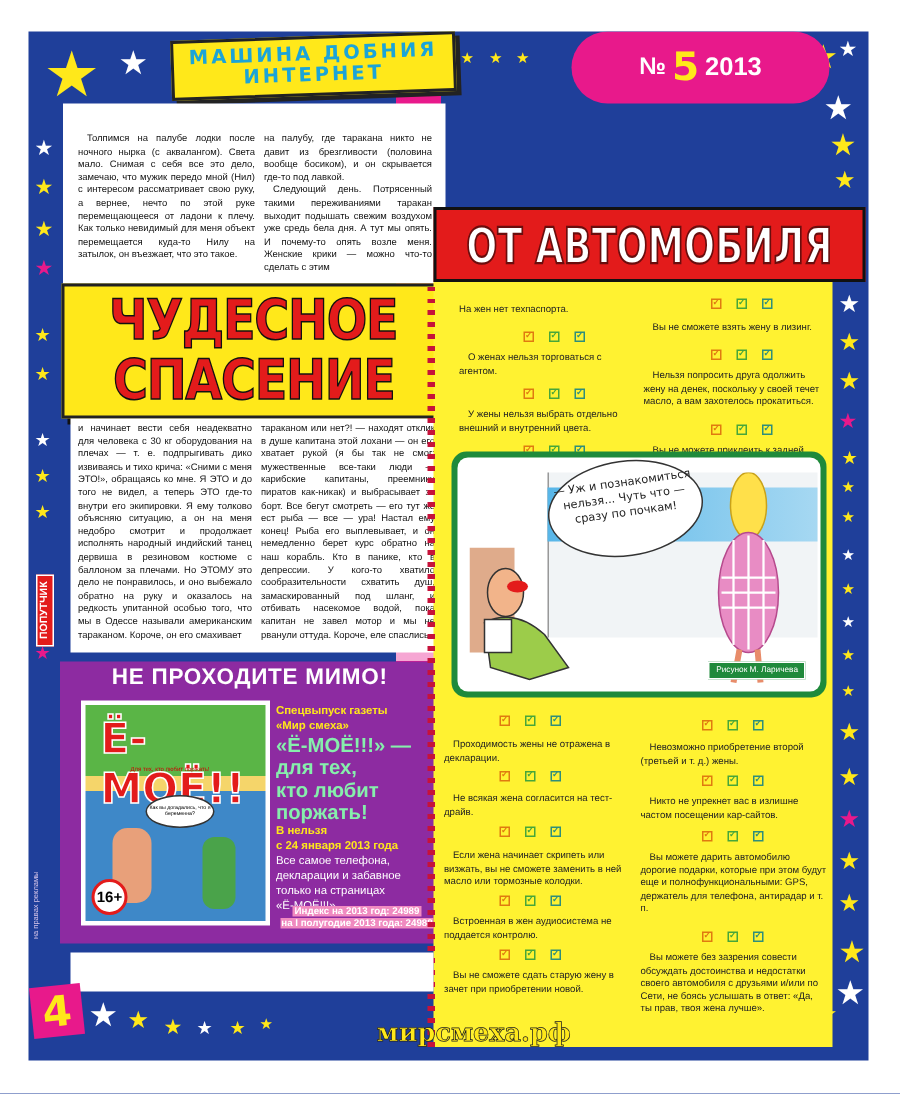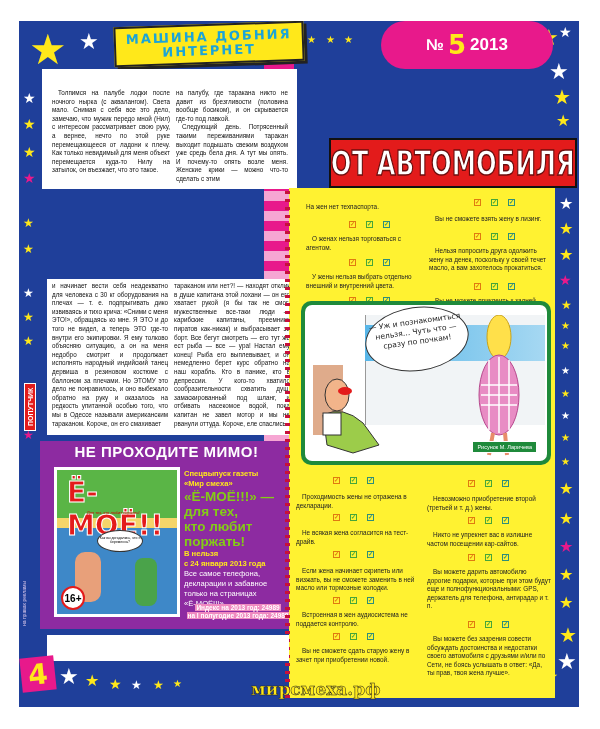--- a/index.html
+++ b/index.html
@@ -38,29 +38,29 @@
   .ad-title { position: absolute; left: 0; top: 2px; width: 253px; text-align: center; color: #fff; font-weight: bold; font-size: 15px; letter-spacing: 0.5px; }
   .ad-cover { position: absolute; left: 14px; top: 26px; width: 126px; height: 150px; background: #fff; padding: 3px; }
   .ad-cover-inner { width: 100%; height: 100%; background: linear-gradient(180deg, #5ab546 0 33%, #f5d56a 33% 40%, #3e88c8 40% 100%); position: relative; overflow: hidden; }
   .cover-logo { position: absolute; left: 10px; top: 6px; color: #e31b1b; font-weight: bold; font-size: 28px; font-family: "DejaVu Sans", sans-serif; -webkit-text-stroke: 1px #fff; }
   .cover-tag { position: absolute; left: 30px; top: 40px; font-size: 4px; color: #c00; }
   .cover-bubble { position: absolute; left: 40px; top: 60px; width: 46px; height: 22px; background: #fff; border-radius: 50%; border: 1px solid #333; font-size: 3.5px; text-align: center; padding-top: 5px; }
   .cover-age { position: absolute; left: 4px; bottom: 4px; width: 24px; height: 24px; border-radius: 50%; background: #fff; border: 2px solid #e31b1b; font-size: 10px; font-weight: bold; display: flex; align-items: center; justify-content: center; }
   .cover-figure { position: absolute; left: 18px; top: 82px; width: 26px; height: 50px; background: #e8a07a; border-radius: 10px; }
   .cover-figure2 { position: absolute; left: 78px; top: 88px; width: 22px; height: 48px; background: #4aa34a; border-radius: 8px; }
   .ad-text { position: absolute; left: 144px; top: 28px; width: 108px; text-align: left; color: #ffe81a; font-size: 7.6px; line-height: 10px; font-weight: bold; }
-  .ad-text .big { color: #84cc16; font-size: 13.5px; line-height: 15px; }
+  .ad-text .big { color: #86efac; font-size: 13.5px; line-height: 15px; }
   .ad-index { position: absolute; left: 144px; top: 163px; width: 108px; text-align: center; color: #fff; font-size: 6.5px; font-weight: bold; line-height: 8px; }
   .ad-index span { background: #f08ac0; color: #fff; padding: 0 1px; }
   .side-label { position: absolute; left: 2px; top: 560px; font-size: 5px; color: #d9c6ea; writing-mode: vertical-rl; transform: rotate(180deg); }
   .logo-popurchik { position: absolute; left: 5px; top: 362px; width: 12px; height: 48px; background: #e31b1b; color: #fff; font-size: 7px; font-weight: bold; writing-mode: vertical-rl; transform: rotate(180deg); display: flex; align-items: center; justify-content: center; border: 1px solid #fff; }
 
   
   .rtitle1 { position: absolute; left: 270px; top: 70px; width: 288px; height: 47px; background: #1ba4d8; border: 2px solid #111; display: flex; align-items: center; justify-content: center; }
-  .rtitle2 { position: absolute; left: 270px; top: 117px; width: 248px; height: 50px; background: #e31b1b; border: 2px solid #111; display: flex; align-items: center; justify-content: center; margin-left: 40px; }
+  .rtitle2 { position: absolute; left: 270px; top: 117px; width: 288px; height: 50px; background: #e31b1b; border: 2px solid #111; display: flex; align-items: center; justify-content: center; }
   .rtitle1 span, .rtitle2 span { color: #fff; font-weight: bold; font-size: 33px; letter-spacing: 0; font-family: "DejaVu Sans", sans-serif; -webkit-text-stroke: 1.5px #6a0d0d; transform: scaleX(0.74); white-space: nowrap; }
 
   
   .ylist { position: absolute; left: 270px; top: 167px; width: 266px; height: 510px; background: #fff231; }
   .dots { position: absolute; left: 266px; top: 170px; width: 5px; height: 508px; background: repeating-linear-gradient(180deg, #c6123a 0 3px, transparent 3px 8px); }
   .item { position: absolute; font-size: 6.4px; line-height: 8.5px; color: #222; }
   .checks { position: absolute; display: flex; gap: 10px; }
   .chk { width: 7px; height: 7px; border: 1px solid; font-size: 6px; line-height: 5px; text-align: center; font-weight: bold; }
   .chk.o { border-color: #e07a10; color: #e07a10; }
   .chk.g { border-color: #47a63a; color: #47a63a; }
@@ -155,20 +155,24 @@
   </div>
 
   <div class="paper-top">
     <div class="article-col indent" style="left:10px;top:20px;width:118px;">Толпимся на палубе лодки после ночного нырка (с аквалангом). Света мало. Снимая с себя все это дело, замечаю, что мужик передо мной (Нил) с интересом рассматривает свою руку, а вернее, нечто по этой руке перемещающееся от ладони к плечу. Как только невидимый для меня объект перемещается куда-то Нилу на затылок, он въезжает, что это такое.</div>
     <div class="article-col" style="left:134px;top:20px;width:112px;">
       <div>на палубу, где таракана никто не давит из брезгливости (половина вообще босиком), и он скрывается где-то под лавкой.</div>
       <div class="indent">Следующий день. Потрясенный такими переживаниями таракан выходит подышать свежим воздухом уже средь бела дня. А тут мы опять. И почему-то опять возле меня. Женские крики — можно что-то сделать с этим</div>
     </div>
   </div>
 
+  <div class="title-box">
+    <span>ЧУДЕСНОЕ</span>
+    <span>СПАСЕНИЕ</span>
+  </div>
 
   <div class="paper-bottom">
     <div class="article-col" style="left:5px;top:3px;width:116px;">и начинает вести себя неадекватно для человека с 30 кг оборудования на плечах — т. е. подпрыгивать дико извиваясь и тихо крича: «Сними с меня ЭТО!», обращаясь ко мне. Я ЭТО и до того не видел, а теперь ЭТО где-то внутри его экипировки. Я ему толково объясняю ситуацию, а он на меня недобро смотрит и продолжает исполнять народный индийский танец дервиша в резиновом костюме с баллоном за плечами. Но ЭТОМУ это дело не понравилось, и оно выбежало обратно на руку и оказалось на редкость упитанной особью того, что мы в Одессе называли американским тараканом. Короче, он его смахивает</div>
     <div class="article-col" style="left:127px;top:3px;width:116px;">тараканом или нет?! — находят отклик в душе капитана этой лохани — он его хватает рукой (я бы так не смог; мужественные все-таки люди — карибские капитаны, преемники пиратов как-никак) и выбрасывает за борт. Все бегут смотреть — его тут же ест рыба — все — ура! Настал ему конец! Рыба его выплевывает, и он немедленно берет курс обратно на наш корабль. Кто в панике, кто в депрессии. У кого-то хватило сообразительности схватить душ, замаскированный под шланг, и отбивать насекомое водой, пока капитан не завел мотор и мы не рванули оттуда. Короче, еле спаслись.</div>
   </div>
 
   <div class="logo-popurchik">ПОПУТЧИК</div>
 
   <div class="ad">
     <div class="ad-title">НЕ ПРОХОДИТЕ МИМО!</div>

